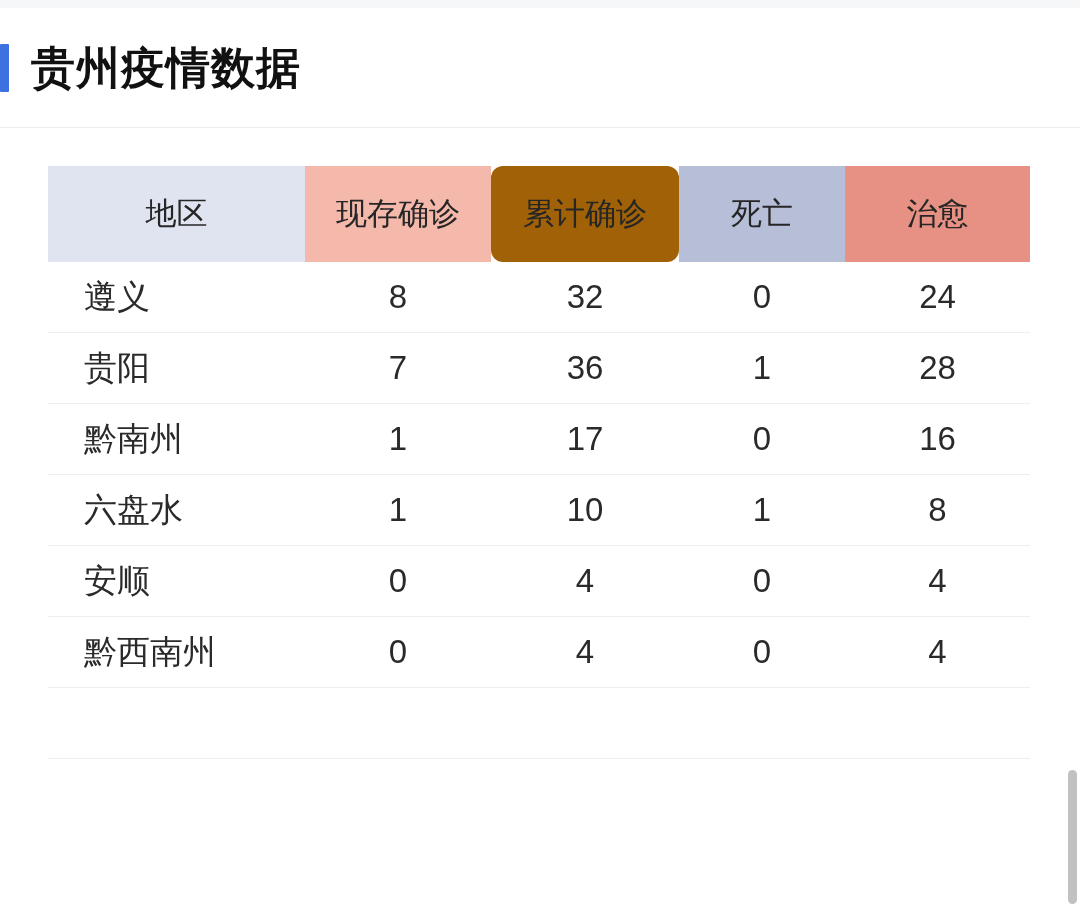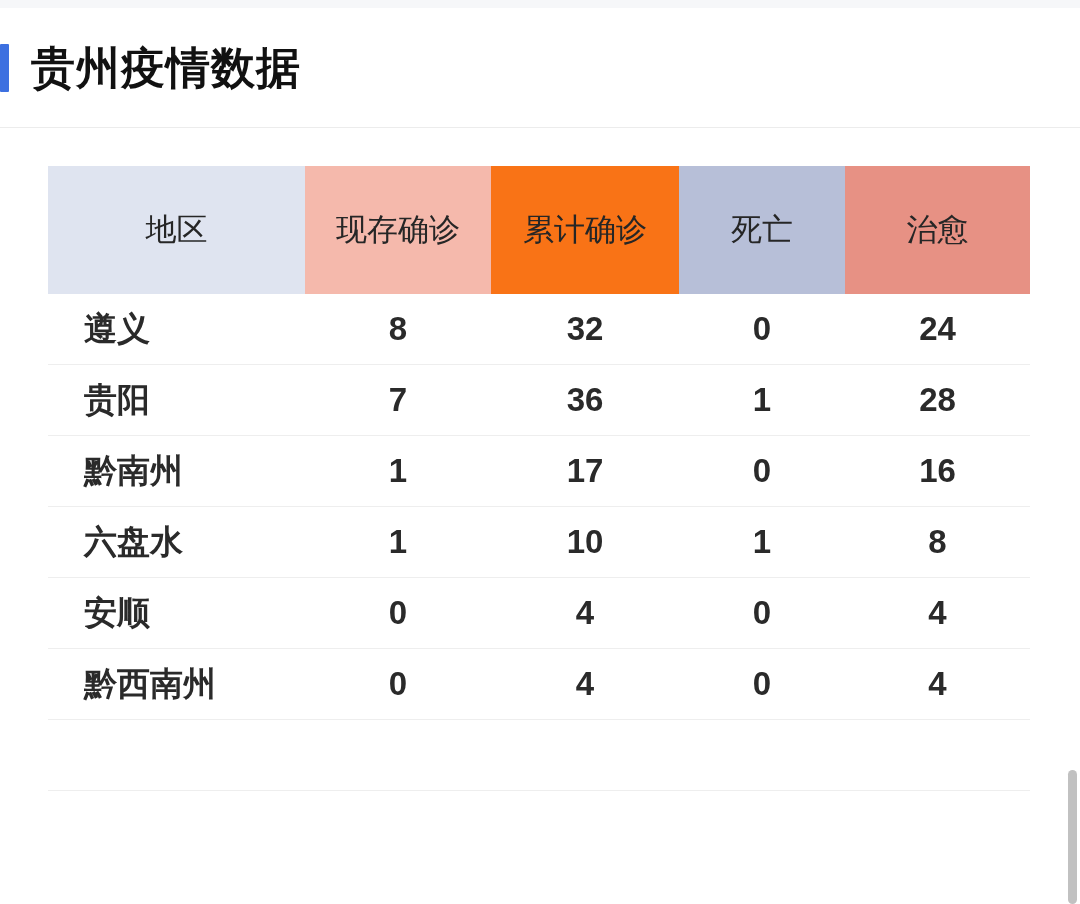--- a/index.html
+++ b/index.html
@@ -57,39 +57,39 @@
     border-collapse: collapse;
     width: 982px;
     table-layout: fixed;
   }
   table.data-table th {
     height: 96px;
     font-size: 31px;
     font-weight: normal;
     color: #262626;
     text-align: center;
-    padding: 16px;
+    padding: 0;
     border: none;
   }
   
   th.col-region   { background: #dfe4f0; }
   th.col-current  { background: #f5b9ac; }
   th.col-total    { background: #93de9b; }
   th.col-death    { background: #b7bfd8; }
   th.col-cured    { background: #e79184; }
 
   table.data-table td {
     height: 70px;
     font-size: 33px;
     color: #2a2a2a;
     text-align: center;
     padding: 0;
     border-bottom: 1px solid #eeeeee;
     background: #ffffff;
-    font-weight: bold;
+    font-weight: normal;
   }
   table.data-table td.region-cell {
     text-align: left;
     padding-left: 36px;
   }
 
   
   col.w-region  { width: 257px; }
   col.w-current { width: 186px; }
   col.w-total   { width: 188px; }
@@ -136,21 +136,21 @@
       <col class="w-region">
       <col class="w-current">
       <col class="w-total">
       <col class="w-death">
       <col class="w-cured">
     </colgroup>
     <thead>
       <tr>
         <th class="col-region" style="background: rgb(223, 228, 240);">地区</th>
         <th class="col-current" style="background: rgb(245, 185, 172);">现存确诊</th>
-        <th class="col-total" style="background: #f97316;">累计确诊</th>
+        <th class="col-total" style="background: #a16207; border-radius: 12px;">累计确诊</th>
         <th class="col-death" style="background: rgb(183, 191, 216);">死亡</th>
         <th class="col-cured" style="background: rgb(231, 145, 132);">治愈</th>
       </tr>
     </thead>
     <tbody>
       <tr>
         <td class="region-cell">遵义</td>
         <td>8</td>
         <td>32</td>
         <td>0</td>

